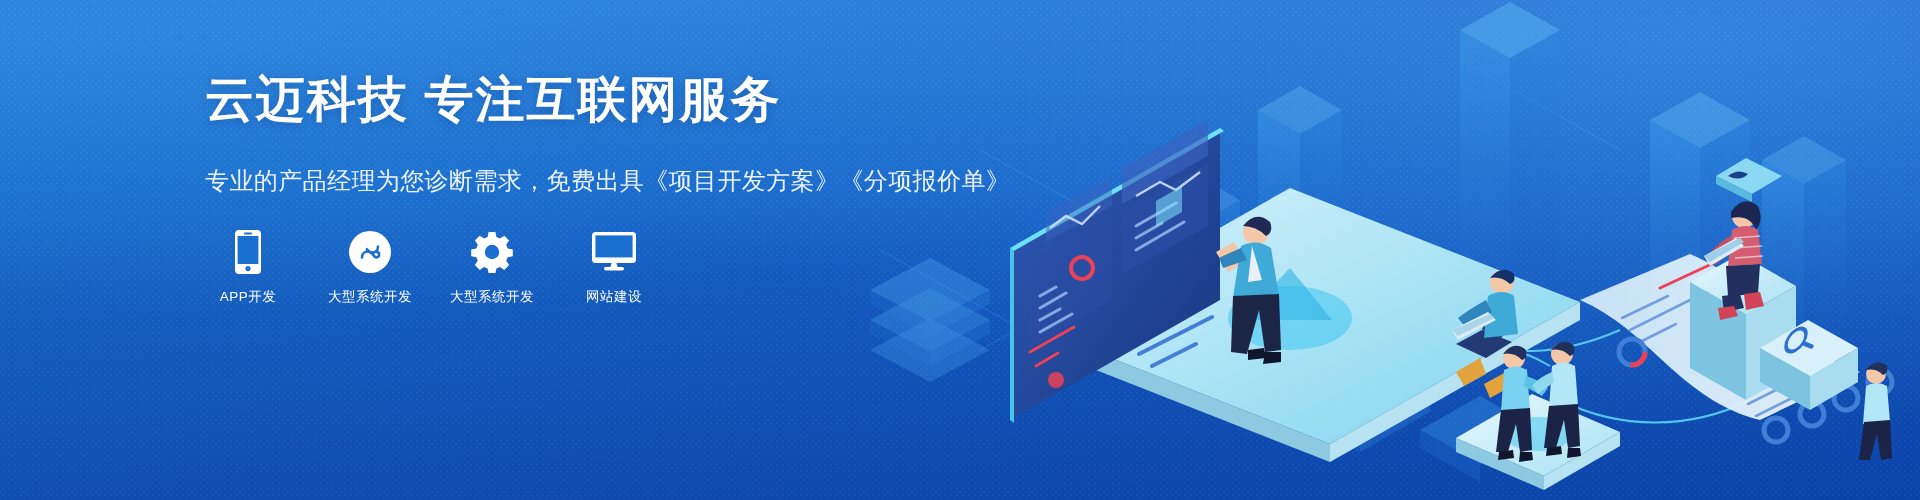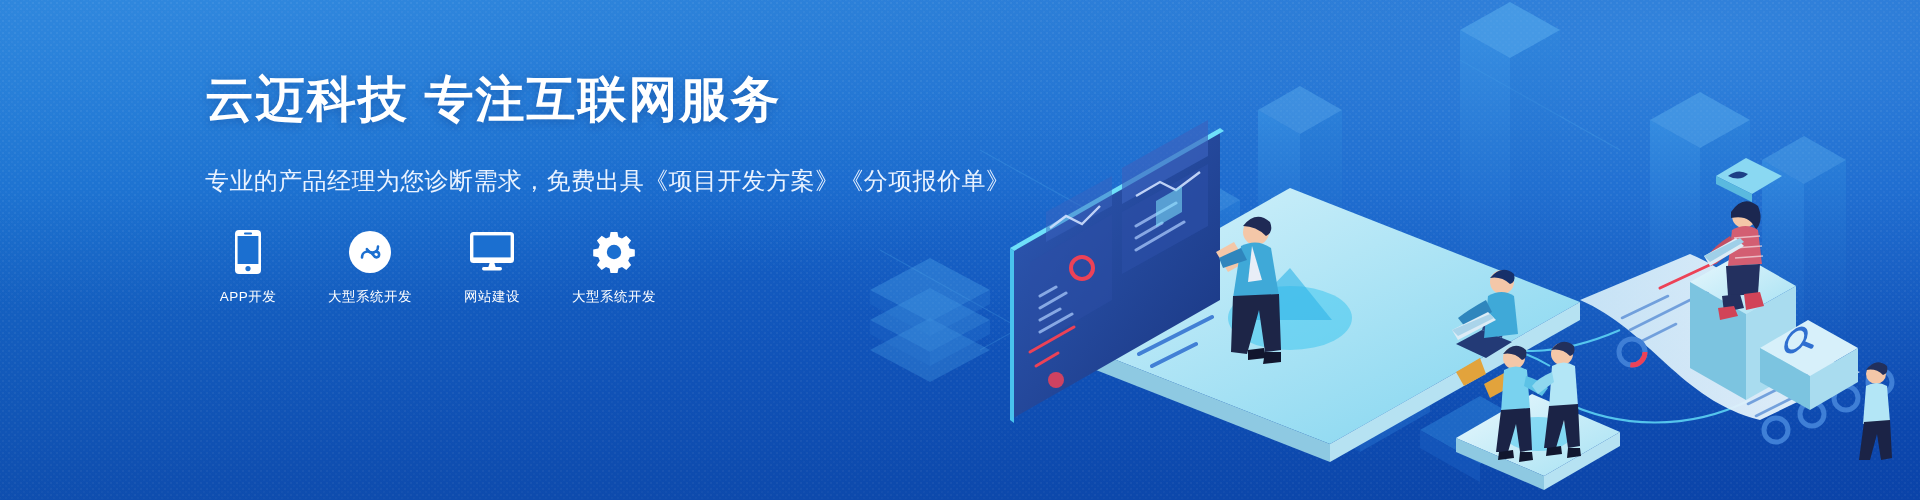--- a/index.html
+++ b/index.html
@@ -352,40 +352,40 @@
                      0-1.8-1.4-2.9-3-2.9-1.4 0-2.5.7-3.3 1.9" fill="none" stroke="#1b6fd0" stroke-width="2.6" stroke-linecap="round"></path>
             <path d="M29 15.5c0 4-3.1 6-5.8 6-2.4 0-4.2-1.5-5.3-3.3" fill="none" stroke="#1b6fd0" stroke-width="2.6" stroke-linecap="round"></path>
           </svg>
         </span>
         <span class="svc-lbl">大型系统开发</span>
       </div>
 
 
       <div class="svc">
         <span class="svc-ico">
-          <svg width="44" height="40" viewBox="0 0 44 40">
-            <rect x="0" y="0" width="44" height="31" rx="3.5" fill="#fff"></rect>
-            <rect x="3.4" y="3.4" width="37.2" height="22" fill="#1b6fd0"></rect>
-            <path d="M19.6 31h4.8l1.4 4.4h-7.6Z" fill="#fff"></path>
-            <rect x="12" y="35" width="20" height="3.4" rx="1.7" fill="#fff"></rect>
-          </svg>
-        </span>
-        <span class="svc-lbl">网站建设</span>
-      </div>
-
-      <div class="svc">
-        <span class="svc-ico">
           <svg width="42" height="42" viewBox="0 0 42 42">
             <path d="M17.6 1h6.8l1 5.1 3.6 1.5 4.3-2.9 4.8 4.8-2.9 4.3 1.5 3.6 5.1 1v6.8l-5.1 1
                      -1.5 3.6 2.9 4.3-4.8 4.8-4.3-2.9-3.6 1.5-1 5.1h-6.8l-1-5.1-3.6-1.5-4.3 2.9
                      -4.8-4.8 2.9-4.3-1.5-3.6-5.1-1v-6.8l5.1-1 1.5-3.6-2.9-4.3 4.8-4.8 4.3 2.9
                      3.6-1.5Z" fill="#fff"></path>
             <circle cx="21" cy="21" r="7.2" fill="#1b6fd0"></circle>
           </svg>
         </span>
         <span class="svc-lbl">大型系统开发</span>
       </div>
 
+      <div class="svc">
+        <span class="svc-ico">
+          <svg width="44" height="40" viewBox="0 0 44 40">
+            <rect x="0" y="0" width="44" height="31" rx="3.5" fill="#fff"></rect>
+            <rect x="3.4" y="3.4" width="37.2" height="22" fill="#1b6fd0"></rect>
+            <path d="M19.6 31h4.8l1.4 4.4h-7.6Z" fill="#fff"></path>
+            <rect x="12" y="35" width="20" height="3.4" rx="1.7" fill="#fff"></rect>
+          </svg>
+        </span>
+        <span class="svc-lbl">网站建设</span>
+      </div>
+
     </div>
   </div>
 
   <div class="vign"></div>
 </div>
 
 </body></html>

